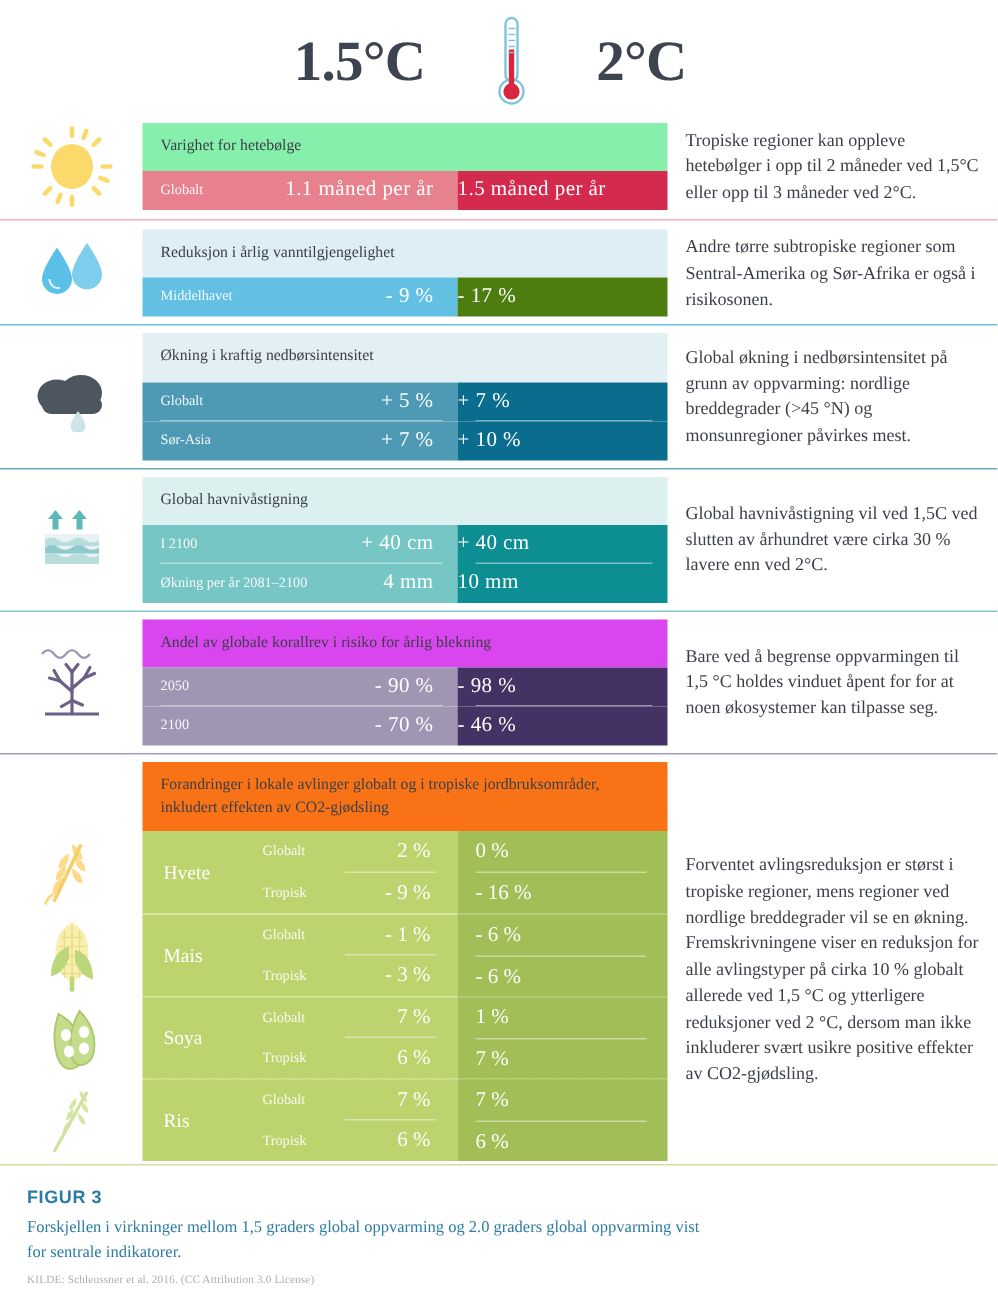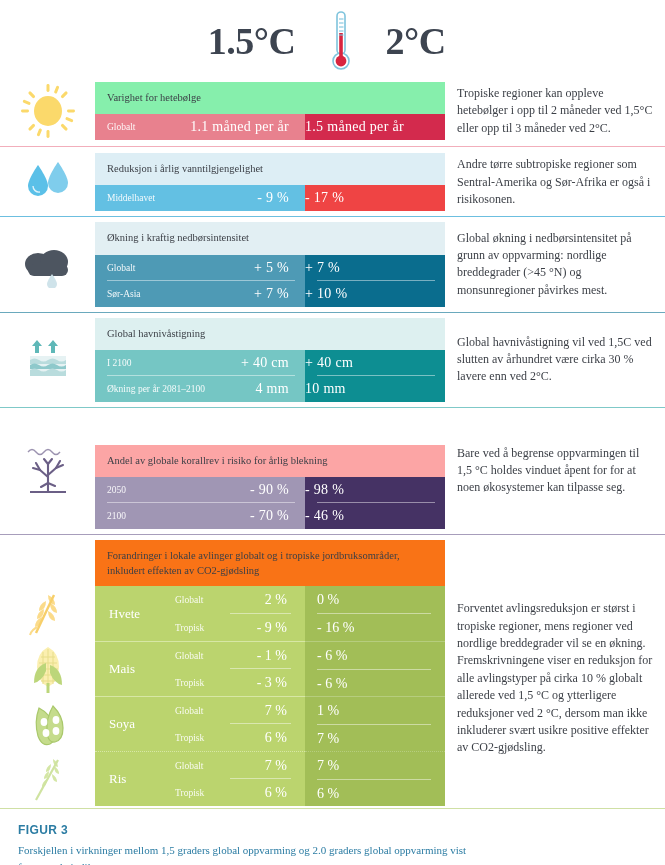--- a/index.html
+++ b/index.html
@@ -8,21 +8,21 @@
     background:#ffffff;
     font-family:"Liberation Serif", serif;
     color:#3b3f46;
     overflow:hidden;
     position:relative;
   }
   
   .header{
     height:82px;
     display:flex;align-items:center;justify-content:center;
-    gap:4px;
+    gap:16px;
     margin-left:16px;
   }
   .deg-label{
     font-family:"Liberation Serif", serif;
     font-weight:bold;
     font-size:38px;
     color:#3d4450;
     letter-spacing:-.5px;
     width:150px;
     text-align:center;
@@ -211,21 +211,21 @@
       <path d="M13 27 a6 6 0 0 0 7 6" fill="none" stroke="#ffffff" stroke-width="1.4" opacity=".8"></path>
     </svg>
   </div>
   <div class="data-cell">
     <div class="sec-head" style="background:#ddeef5;">Reduksjon i årlig vanntilgjengelighet</div>
     <div class="row">
       <div class="c15" style="background:#63c0e3;">
         <span class="rowlabel">Middelhavet</span>
         <span class="val">- 9 %</span>
       </div>
-      <div class="c2" style="background:#ef4444;">
+      <div class="c2" style="background:#4d7c0f;">
         <span class="val2">- 17 %</span>
       </div>
     </div>
   </div>
   <div class="note-cell">
     <div class="note-text">Andre tørre subtropiske regioner som Sentral-Amerika og Sør-Afrika er også i risikosonen.</div>
   </div>
 </div>
 <div class="divider" style="background:#6cbfe0;margin:5px 0 0 0;"></div>
 
@@ -326,21 +326,21 @@
         <path d="M30 40 l-7 4"></path>
         <path d="M30 40 l7 3"></path>
         <path d="M30 30 l0 -9"></path>
         <path d="M30 21 l-4 -5"></path>
         <path d="M30 21 l4 -5"></path>
       </g>
       <line x1="12" y1="49" x2="48" y2="49" stroke="#6b5f86" stroke-width="2"></line>
     </svg>
   </div>
   <div class="data-cell">
-    <div class="sec-head" style="background:#fca5a5;margin-top:32px;">Andel av globale korallrev i risiko for årlig blekning</div>
+    <div class="sec-head" style="background:#d946ef;">Andel av globale korallrev i risiko for årlig blekning</div>
     <div class="row">
       <div class="c15" style="background:#a096b4;">
         <span class="rowlabel">2050</span>
         <span class="val">- 90 %</span>
         <span class="sep-line"></span>
       </div>
       <div class="c2" style="background:#453264;">
         <span class="val2">- 98 %</span>
         <span class="sep-line"></span>
       </div>

